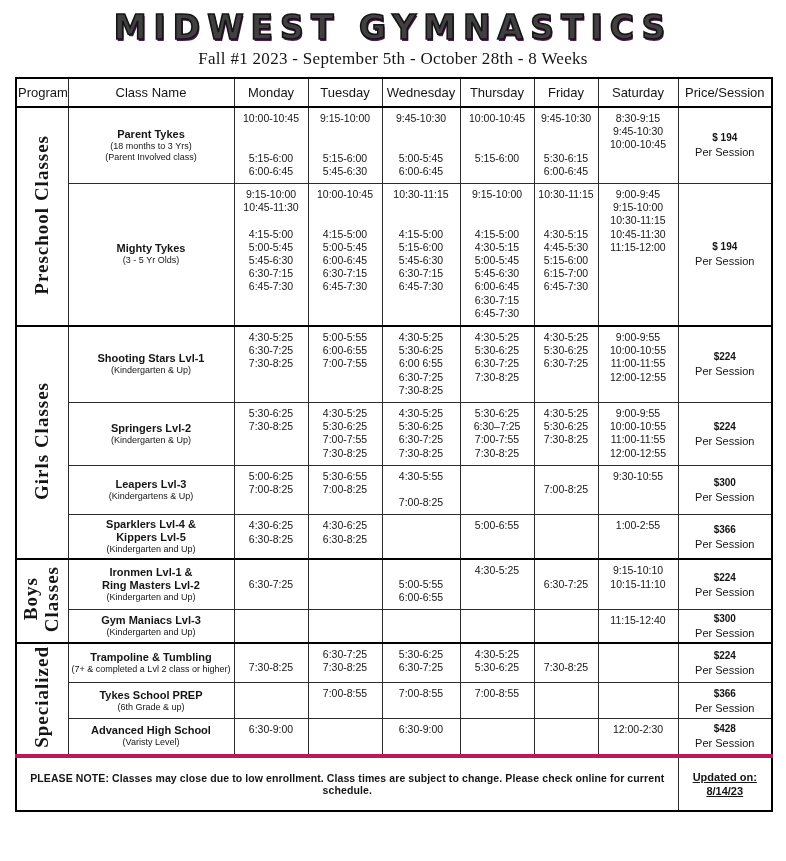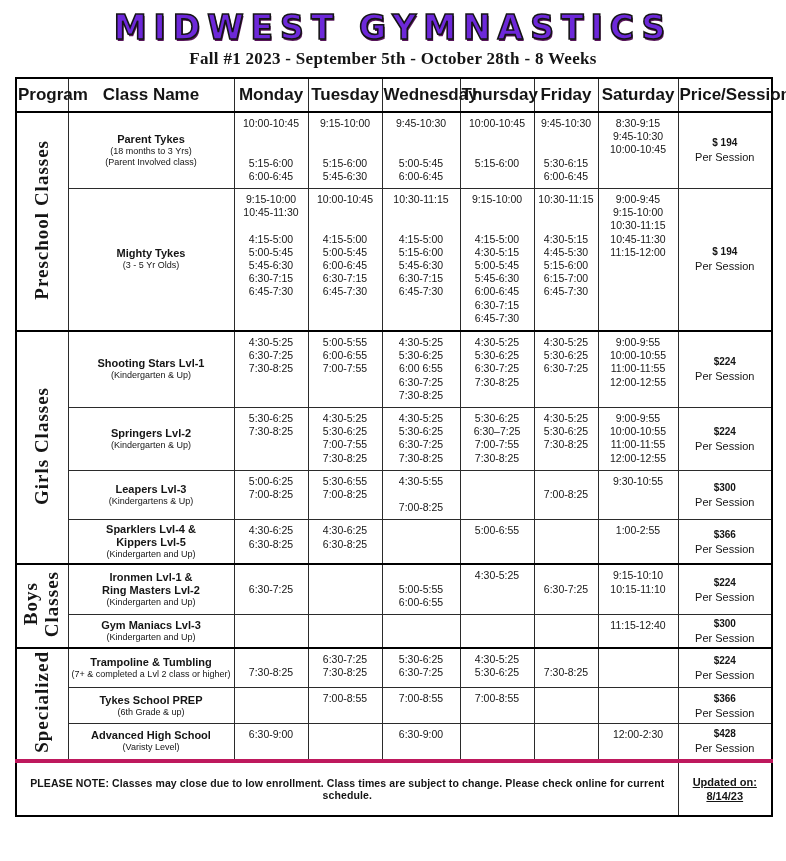--- a/index.html
+++ b/index.html
@@ -7,43 +7,43 @@
   body { width: 786px; font-family: "Liberation Sans", sans-serif; color: #151515; }
   .page { width: 786px; padding: 4px 15px 10px 15px; }
 
   .title {
     margin: 4px 0 2px 0;
     text-align: center;
     font-family: "DejaVu Sans", sans-serif;
     font-weight: bold;
     font-size: 33px;
     letter-spacing: 7px;
-    color: #6d28d9;
+    color: #404040;
     -webkit-text-stroke: 1.6px #141414;
     text-shadow: 1px 2px 0 #58165a;
   }
   .subtitle {
     text-align: center;
     font-family: "Liberation Serif", serif;
-    font-weight: bold;
+    font-weight: normal;
     font-size: 17px;
     letter-spacing: 0.3px;
     margin: 2px 0 8px 0;
   }
 
   table.schedule {
     border-collapse: collapse;
     table-layout: fixed;
     width: 756px;
     margin: 0 auto;
     border: 2px solid #000;
   }
   .schedule th, .schedule td { border: 1px solid #2b2b2b; }
   .schedule th {
-    font-size: 17px; font-weight: bold;
+    font-size: 13px; font-weight: normal;
     padding: 6px 1px; text-align: center; background: #fff;
     border-bottom: 1.5px solid #000;
   }
   .col-0 { width: 52px; }
   .col-1 { width: 166px; }
   .col-2 { width: 74px; }
   .col-3 { width: 74px; }
   .col-4 { width: 78px; }
   .col-5 { width: 74px; }
   .col-6 { width: 64px; }

